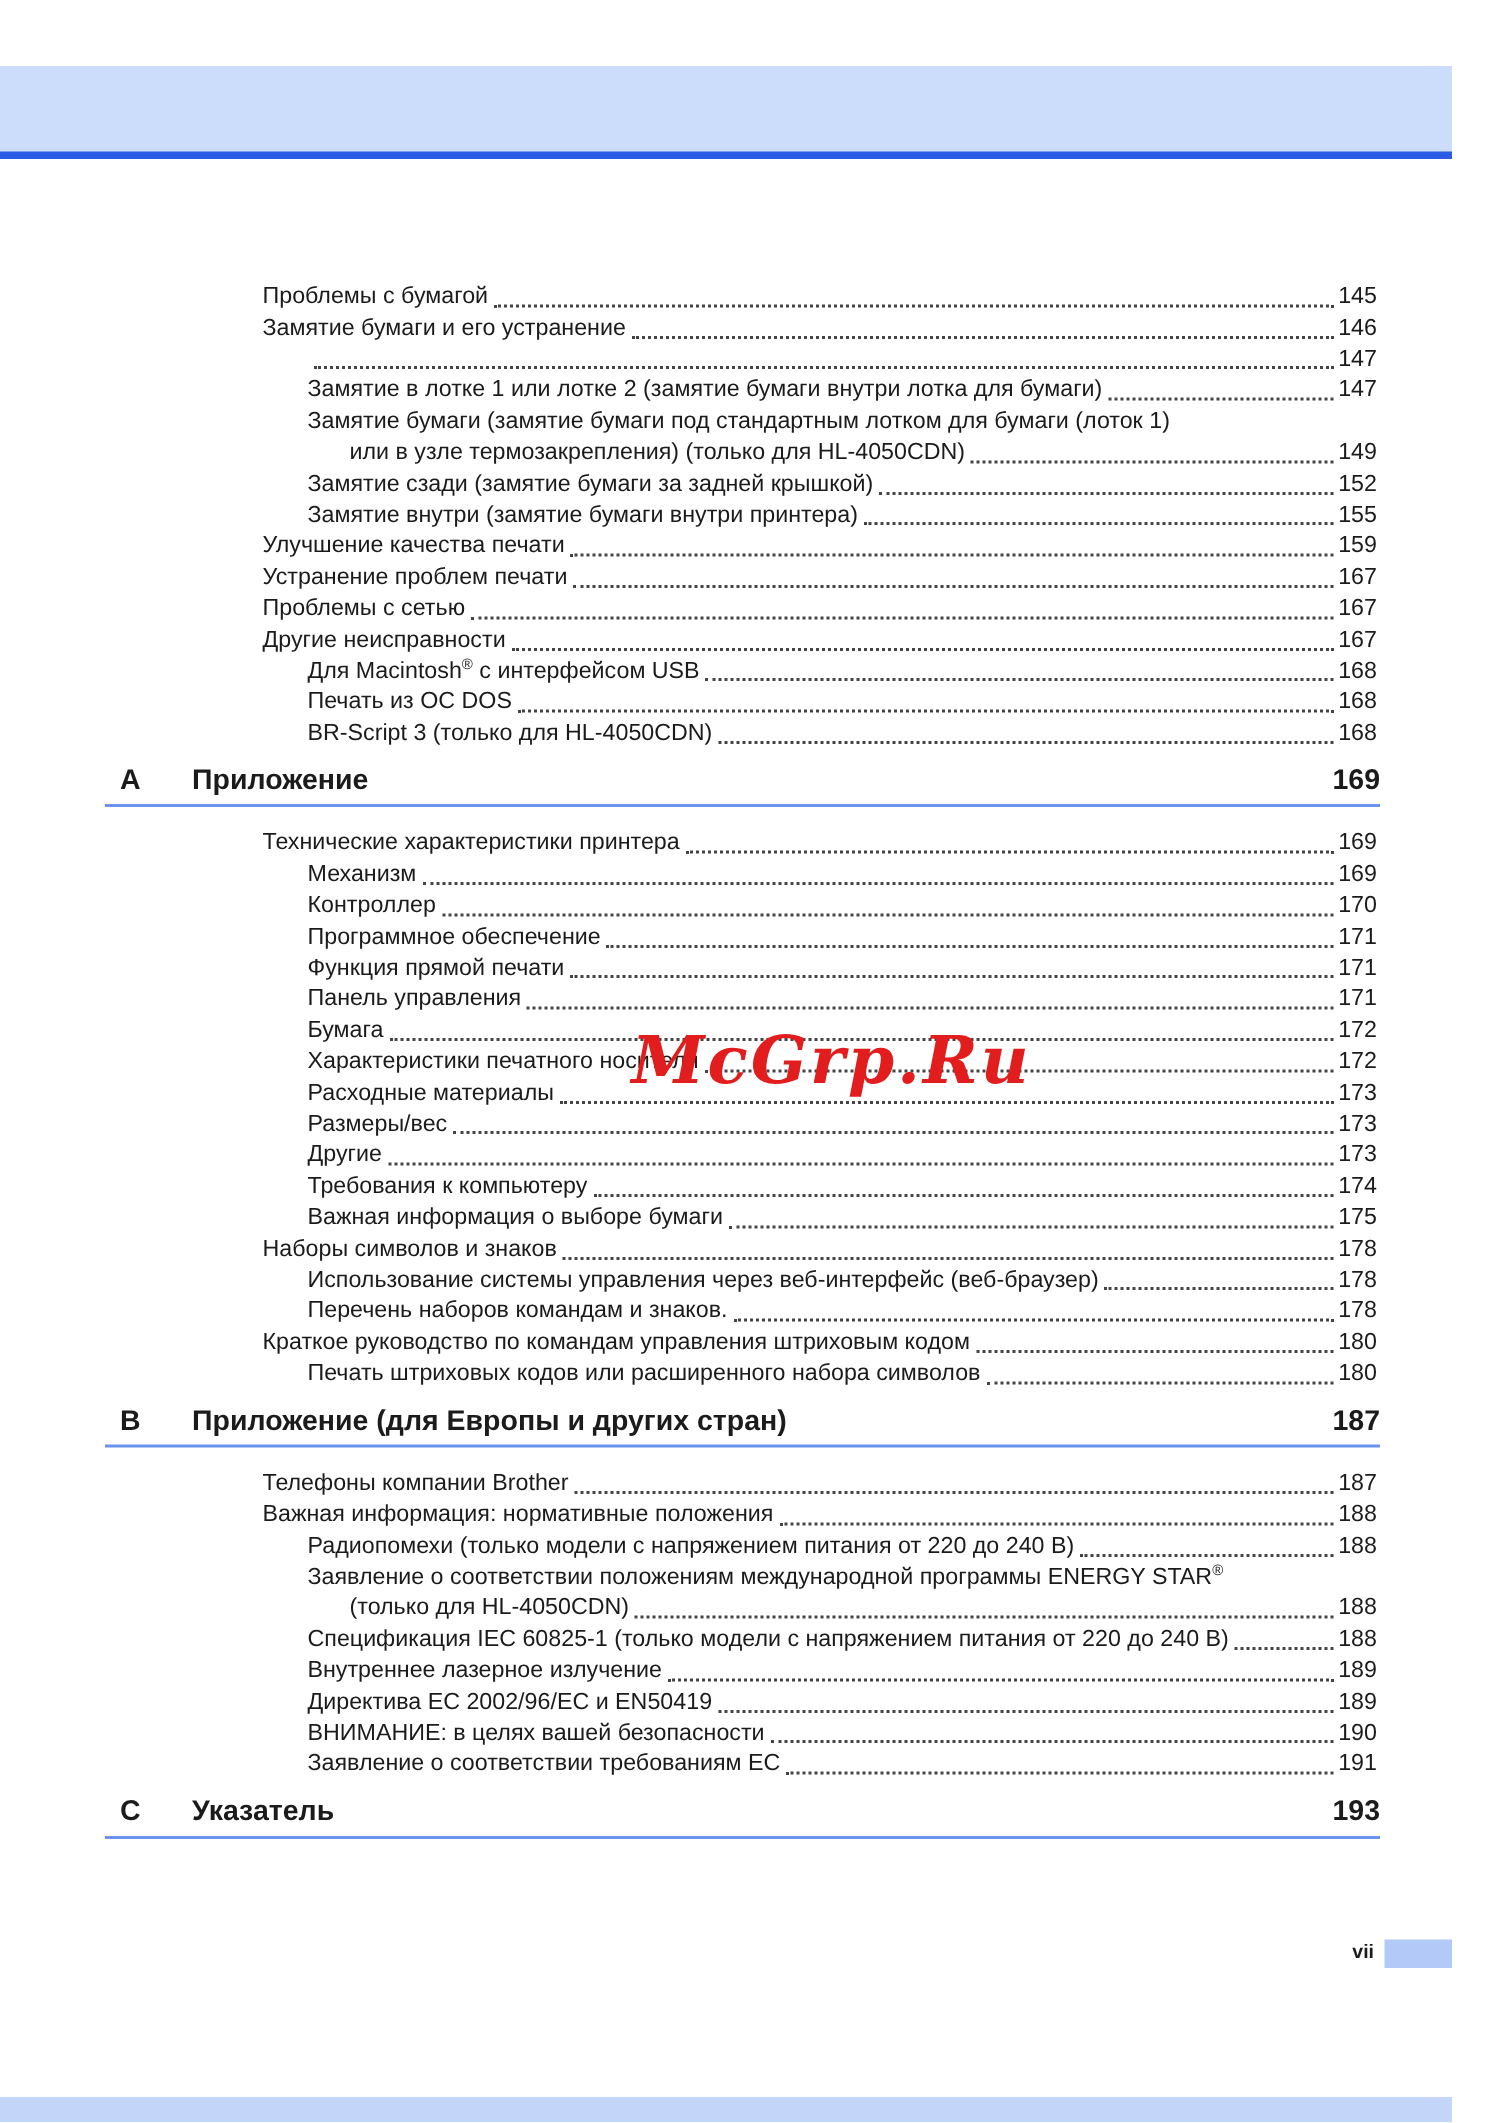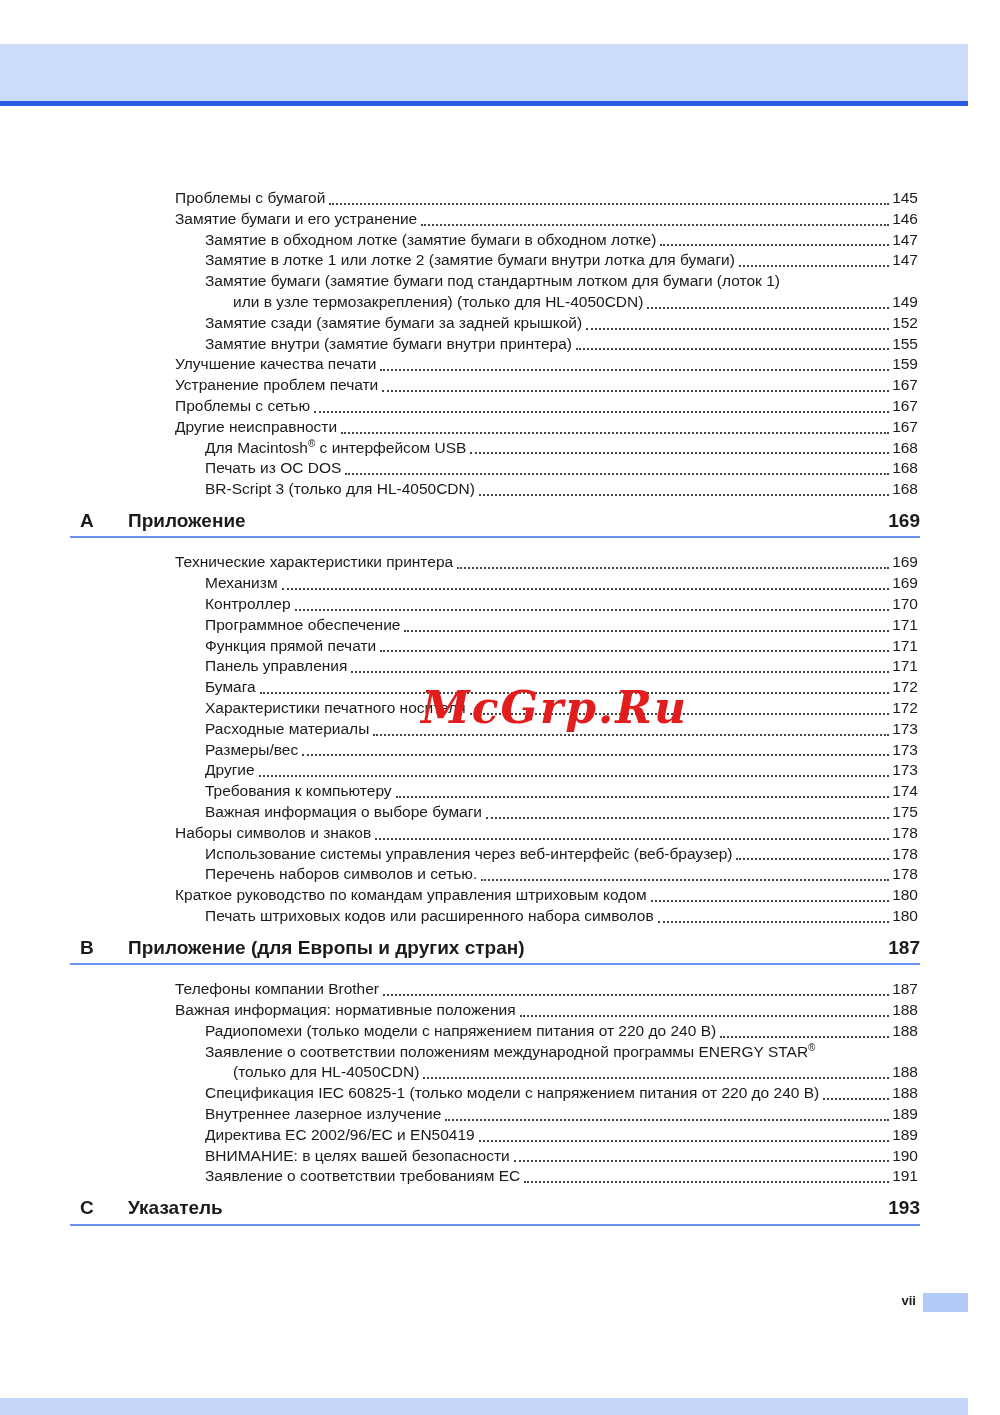--- a/index.html
+++ b/index.html
@@ -65,21 +65,20 @@
         <span class="title">Проблемы с бумагой</span>
         <span class="dots"></span>
         <span class="pg">145</span>
       </div>
       <div class="row l1">
         <span class="title">Замятие бумаги и его устранение</span>
         <span class="dots"></span>
         <span class="pg">146</span>
       </div>
       <div class="row l2">
-        <span class="title">Замятие в обходном лотке (замятие бумаги в обходном лотке)</span>
         <span class="dots"></span>
         <span class="pg">147</span>
       </div>
       <div class="row l2">
         <span class="title">Замятие в лотке 1 или лотке 2 (замятие бумаги внутри лотка для бумаги)</span>
         <span class="dots"></span>
         <span class="pg">147</span>
       </div>
       <div class="row l2">
         <span class="title">Замятие бумаги (замятие бумаги под стандартным лотком для бумаги (лоток 1)</span>
@@ -208,21 +207,21 @@
         <span class="title">Наборы символов и знаков</span>
         <span class="dots"></span>
         <span class="pg">178</span>
       </div>
       <div class="row l2">
         <span class="title">Использование системы управления через веб-интерфейс (веб-браузер)</span>
         <span class="dots"></span>
         <span class="pg">178</span>
       </div>
       <div class="row l2">
-        <span class="title">Перечень наборов символов и сетью.</span>
+        <span class="title">Перечень наборов командам и знаков.</span>
         <span class="dots"></span>
         <span class="pg">178</span>
       </div>
       <div class="row l1">
         <span class="title">Краткое руководство по командам управления штриховым кодом</span>
         <span class="dots"></span>
         <span class="pg">180</span>
       </div>
       <div class="row l2">
         <span class="title">Печать штриховых кодов или расширенного набора символов</span>

